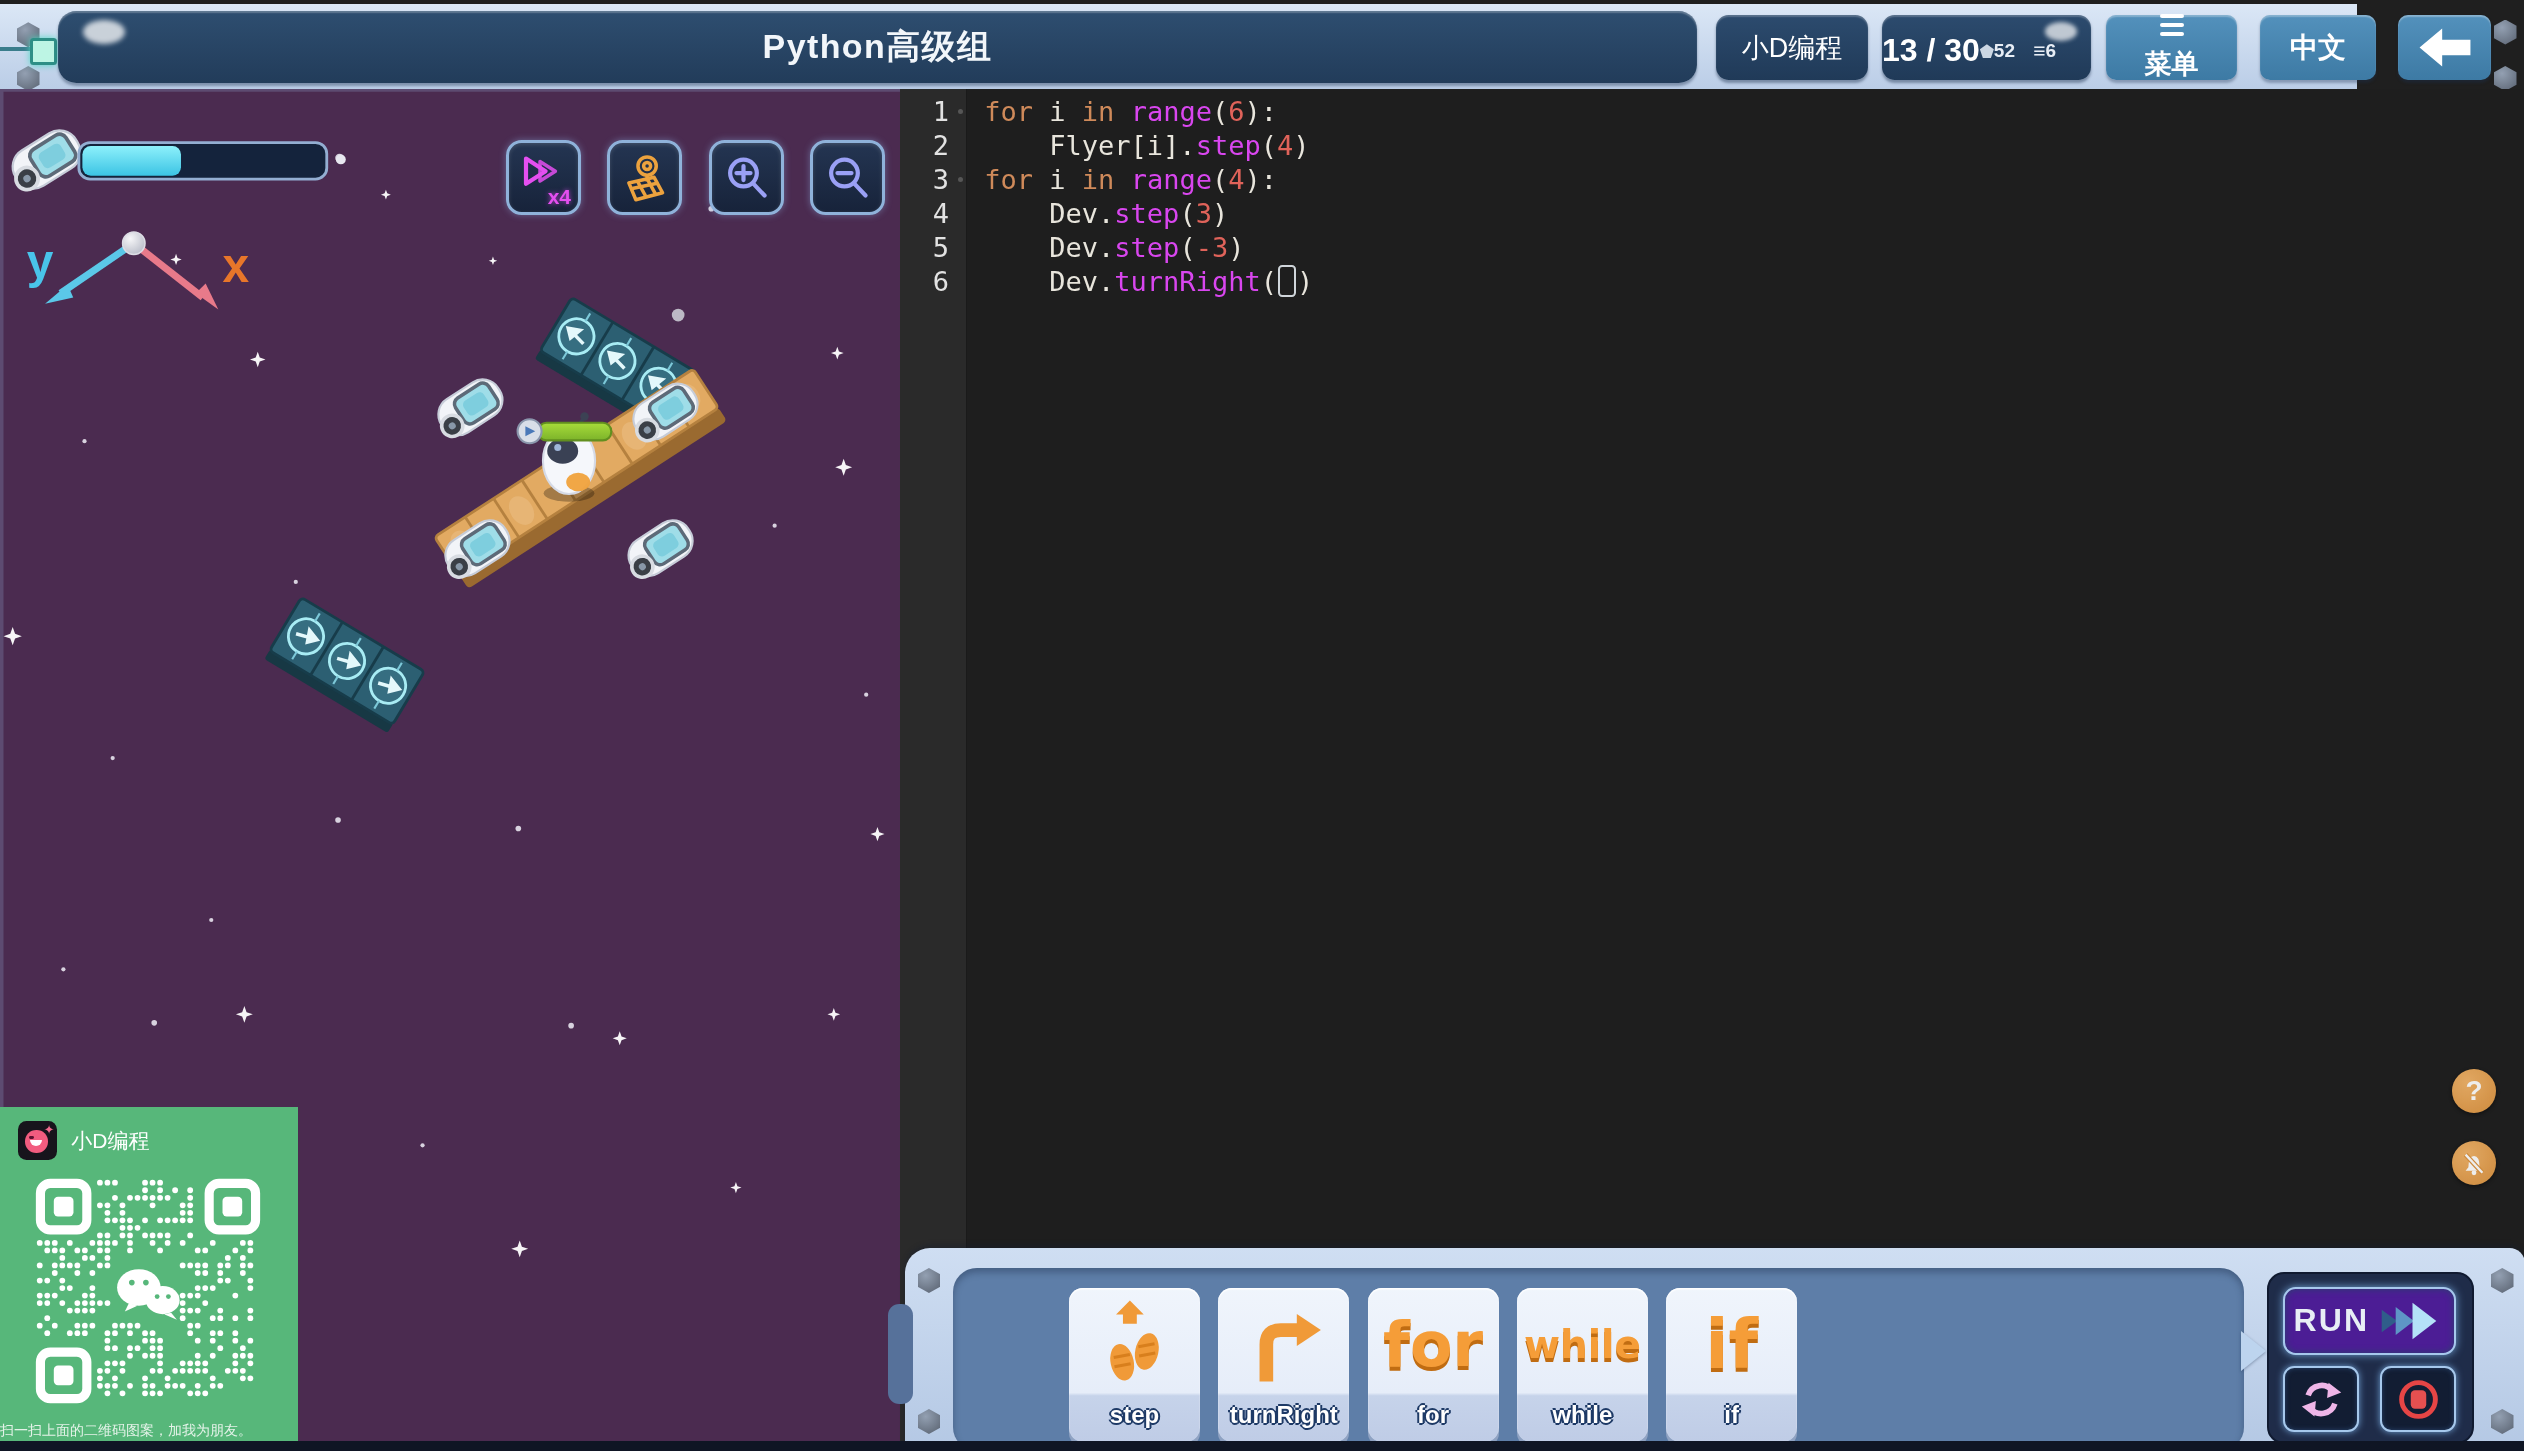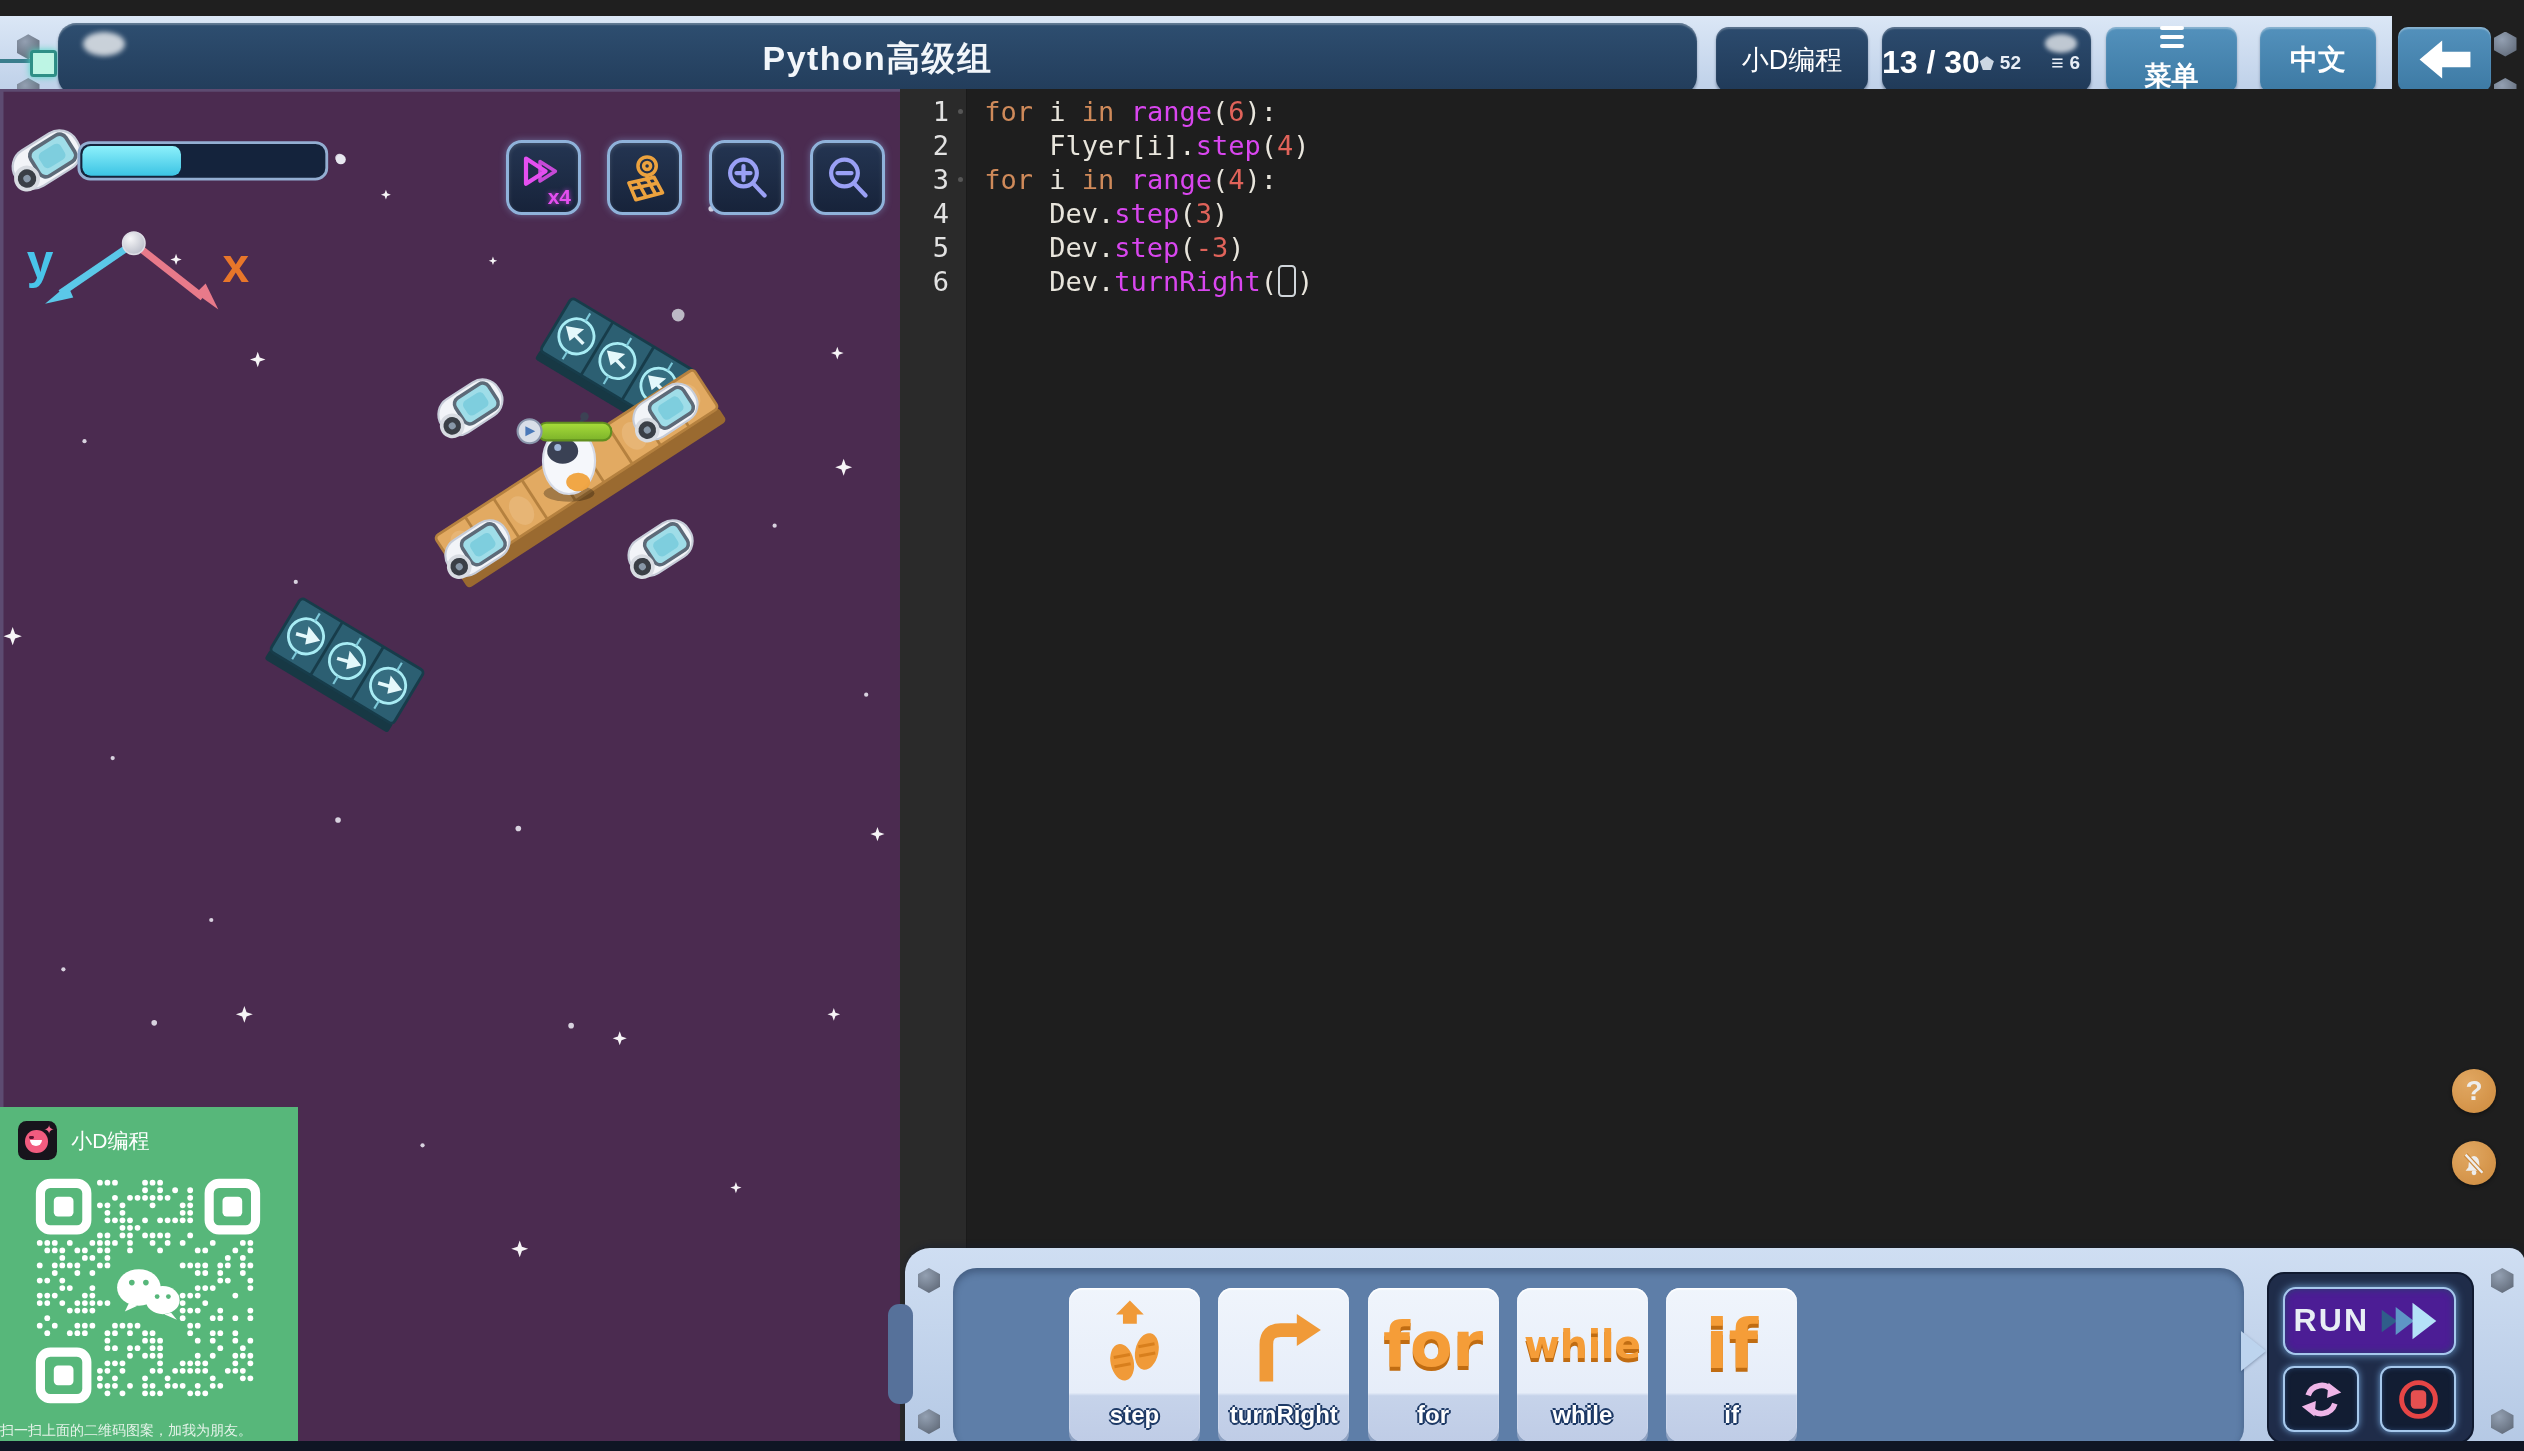--- a/index.html
+++ b/index.html
@@ -1,40 +1,40 @@
 <!DOCTYPE html>
 <html style="font-size:11.3px"><head>
 <meta charset="utf-8">
 <style>
   html,body{margin:0;padding:0;background:#000;}
   #root{position:relative;width:2525px;height:1451px;overflow:hidden;
         font-family:"Liberation Sans","DejaVu Sans",sans-serif;background:#1f1f1f;}
 
   
-  #topbar{position:absolute;left:0;top:16px;width:2357px;height:89px;
-          background:linear-gradient(#dbe7f6,#b9cce6);border-bottom:2.8px solid #93a9c9;padding-left:35px;}
+  #topbar{position:absolute;left:0;top:4px;width:2357px;height:89px;
+          background:linear-gradient(#dbe7f6,#b9cce6);border-bottom:2.8px solid #93a9c9;}
   .bolt{position:absolute;width:22.5px;height:25px;background:radial-gradient(circle at 35% 30%,#93a0b2,#57606e);
         clip-path:polygon(50% 0,100% 25%,100% 75%,50% 100%,0 75%,0 25%);}
   .teal-chip{position:absolute;left:30px;top:34px;width:21px;height:21px;background:#bdf5e4;
              border:3.5px solid #2e8f86;border-radius:3.5px;box-shadow:0 0 7px #4fd8c4;}
   .chip-wire{position:absolute;left:0;top:43px;width:31px;height:3.5px;background:#3a7d8c;}
   .title-pill{position:absolute;left:58px;top:7px;width:1639px;height:72px;border-radius:18.3px;
               background:linear-gradient(#2e4e70,#223c5a);box-shadow:inset 0 2.1px 1.4px rgba(255,255,255,.25),0 2.1px 2.8px rgba(30,50,80,.4);
               display:flex;align-items:center;justify-content:center;}
   .title-pill .shine{position:absolute;left:25px;top:8.5px;width:42px;height:24px;border-radius:50%;
               background:rgba(255,255,255,.75);filter:blur(2.8px);}
   .title-text{color:#f2f6fa;font-size:34px;font-weight:bold;letter-spacing:1.4px;}
   .navy-btn{position:absolute;top:11.3px;height:65px;border-radius:12.7px;background:linear-gradient(#2c4b6e,#203a58);
             box-shadow:inset 0 2.1px 1.4px rgba(255,255,255,.22),0 2.1px 2.8px rgba(30,50,80,.45);
             color:#fff;display:flex;align-items:center;justify-content:center;}
   #brand-btn{left:1716px;width:152px;font-size:27px;}
   #level-btn{left:1882px;width:209px;justify-content:flex-start;padding-top:5.6px;box-sizing:border-box;}
   #level-btn .shine{position:absolute;right:14px;top:7px;width:32px;height:18.3px;border-radius:50%;background:rgba(255,255,255,.7);filter:blur(2.1px);}
   .level-nums{font-size:32px;font-weight:bold;line-height:37px;}
-  .level-stats{display:flex;align-items:center;gap:6px;font-size:19px;font-weight:bold;margin-top:1.4px;color:#e8eef6;}
+  .level-stats{display:flex;align-items:center;gap:0;font-size:19px;font-weight:bold;margin-top:1.4px;color:#e8eef6;}
   .gem{display:inline-block;width:14px;height:14px;background:#dfe8f2;
        clip-path:polygon(50% 0,100% 35%,78% 100%,22% 100%,0 35%);opacity:.9;}
   .list-ico::before{content:"≡";font-size:21px;color:#e8eef6;}
   .stat-gap{width:18.3px;}
   .teal-btn{position:absolute;top:11.3px;height:65px;border-radius:10px;background:linear-gradient(#5391bc,#3d7aa4);
             box-shadow:inset 0 2.1px 1.4px rgba(255,255,255,.3),0 2.1px 2.8px rgba(30,50,80,.35);
             color:#fff;display:flex;align-items:center;justify-content:center;font-size:28px;font-weight:bold;gap:10px;}
   #menu-btn{left:2106px;width:131px;font-size:27px;flex-direction:column;}
   #lang-btn{left:2260px;width:116px;}
   #back-btn{left:2398px;width:93px;}

